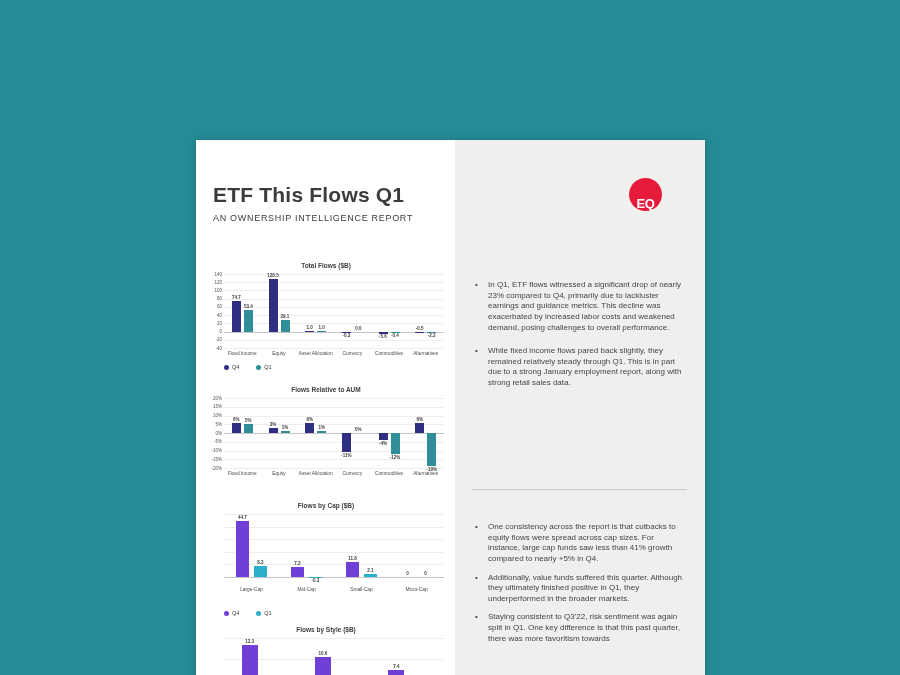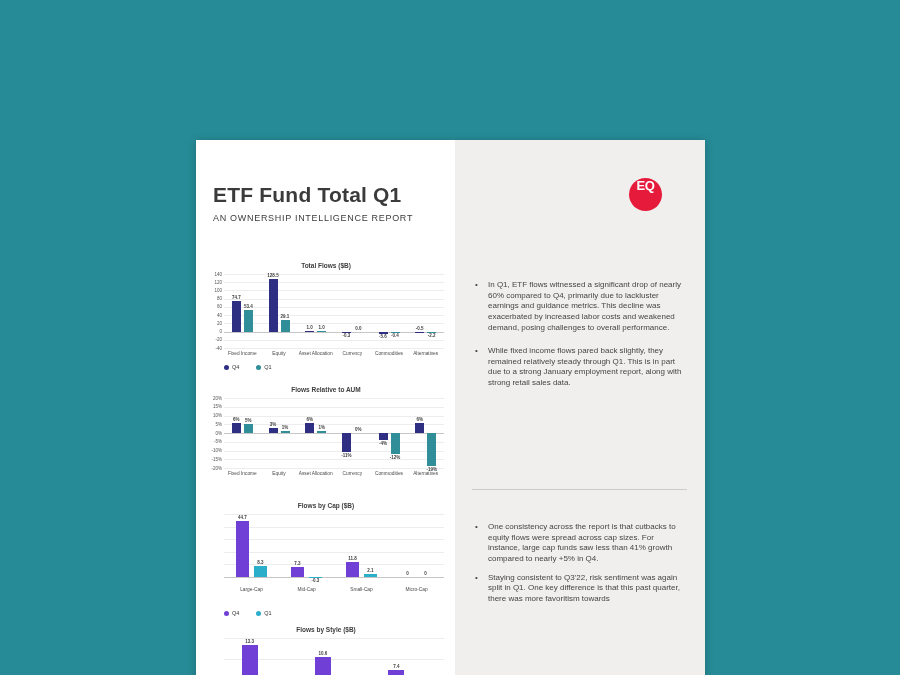--- a/index.html
+++ b/index.html
@@ -26,39 +26,39 @@
   .bar { position:absolute; }
   .bar-label { position:absolute; font-size:4.5px; font-weight:600; color:#3d3d3d;
                white-space:nowrap; transform:translateX(-50%); }
   .xlabel { position:absolute; text-align:center; font-size:4.8px; color:#4a4a4a; }
   .legend { position:absolute; left:0; display:flex; gap:17px; }
   .legend-item { display:flex; align-items:center; gap:3px; font-size:5.5px; color:#333333; }
   .legend-dot { width:5px; height:5px; border-radius:50%; display:inline-block; }
 
   
   .logo { position:absolute; left:174px; top:38px; width:33px; height:33px; border-radius:50%;
-          background:#e61b3c; color:#ffffff; display:flex; align-items:flex-start; justify-content:center;
+          background:#e61b3c; color:#ffffff; display:flex; align-items:flex-end; justify-content:center;
           font-size:13px; font-weight:bold; letter-spacing:-0.5px; }
   .notes { position:absolute; left:17px; width:214px; list-style:none; }
   .notes li { position:relative; padding-left:16px; font-size:8px; line-height:1.33; color:#454545; }
   .notes li::before { content:"\2022"; position:absolute; left:3px; top:0; font-size:8px; color:#454545; }
   .notes-top { top:140px; }
   .notes-top li { margin-bottom:13px; }
   .notes-bottom { top:382px; }
   .notes-bottom li { margin-bottom:8px; }
   .divider { position:absolute; left:17px; right:18px; top:349px; border-top:1px solid #cbcbca; }
 </style>
 </head>
 <body>
 
 <div class="screen">
   <div class="page">
 
     <div class="left-panel">
-      <div class="title">ETF Fund Total Q1</div>
+      <div class="title">ETF This Flows Q1</div>
       <div class="subtitle">AN OWNERSHIP INTELLIGENCE REPORT</div>
       <div id="charts">
           <div class="chart" style="top: 122px;">
             <div class="chart-title">Total Flows ($B)</div>
             <div class="plot" style="height: 74px;">
               <div class="gridline" style="top: 0px;"></div>
               <div class="ytick" style="top: -2.5px;">140</div>
               <div class="gridline" style="top: 8.22222px;"></div>
               <div class="ytick" style="top: 5.72222px;">120</div>
               <div class="gridline" style="top: 16.4444px;"></div>
@@ -223,24 +223,25 @@
             </div>
           </div>
         </div>
     </div>
 
     <div class="right-panel">
       <div class="logo">
         <span>EQ</span>
       </div>
       <ul class="notes notes-top" id="notes-top">
-          <li>In Q1, ETF flows witnessed a significant drop of nearly 60% compared to Q4, primarily due to lackluster earnings and guidance metrics. This decline was exacerbated by increased labor costs and weakened demand, posing challenges to overall performance.</li>
+          <li>In Q1, ETF flows witnessed a significant drop of nearly 23% compared to Q4, primarily due to lackluster earnings and guidance metrics. This decline was exacerbated by increased labor costs and weakened demand, posing challenges to overall performance.</li>
           <li>While fixed income flows pared back slightly, they remained relatively steady through Q1. This is in part due to a strong January employment report, along with strong retail sales data.</li>
         </ul>
       <div class="divider"></div>
       <ul class="notes notes-bottom" id="notes-bottom">
           <li>One consistency across the report is that cutbacks to equity flows were spread across cap sizes. For instance, large cap funds saw less than 41% growth compared to nearly +5% in Q4.</li>
+          <li>Additionally, value funds suffered this quarter. Although they ultimately finished positive in Q1, they underperformed in the broader markets.</li>
           <li>Staying consistent to Q3'22, risk sentiment was again split in Q1. One key difference is that this past quarter, there was more favoritism towards</li>
         </ul>
     </div>
 
   </div>
 </div>
 
 </body></html>

